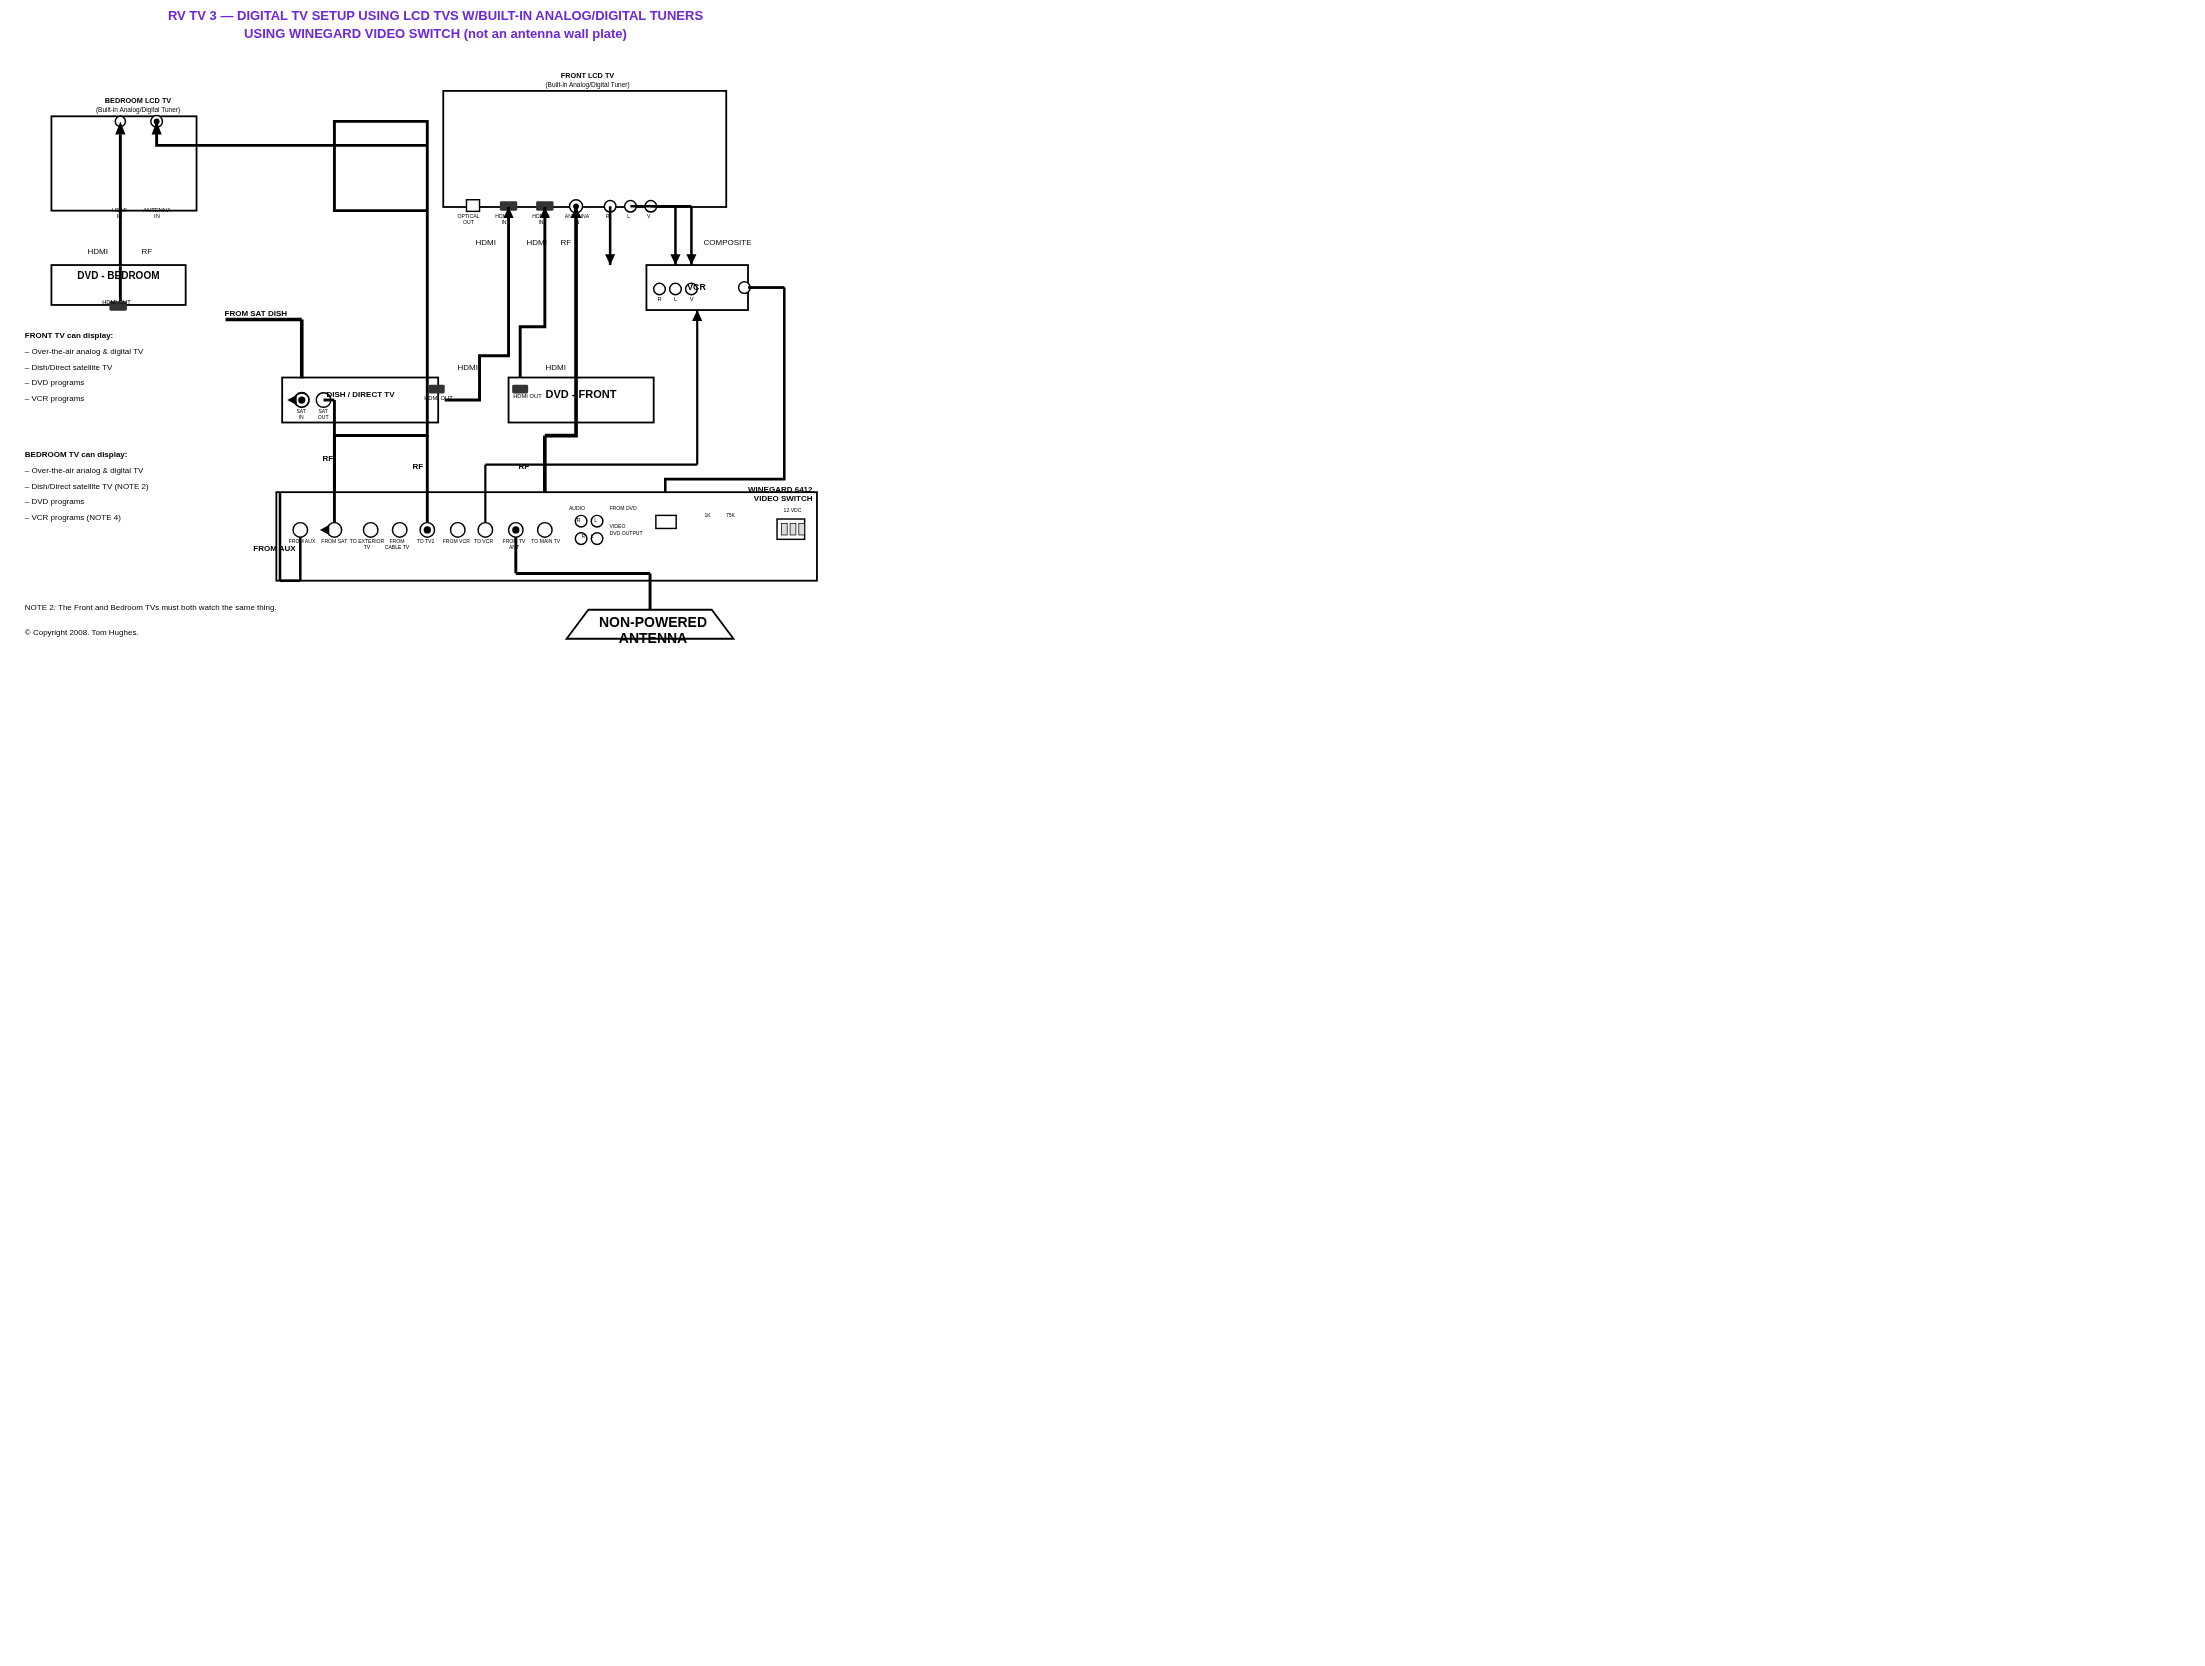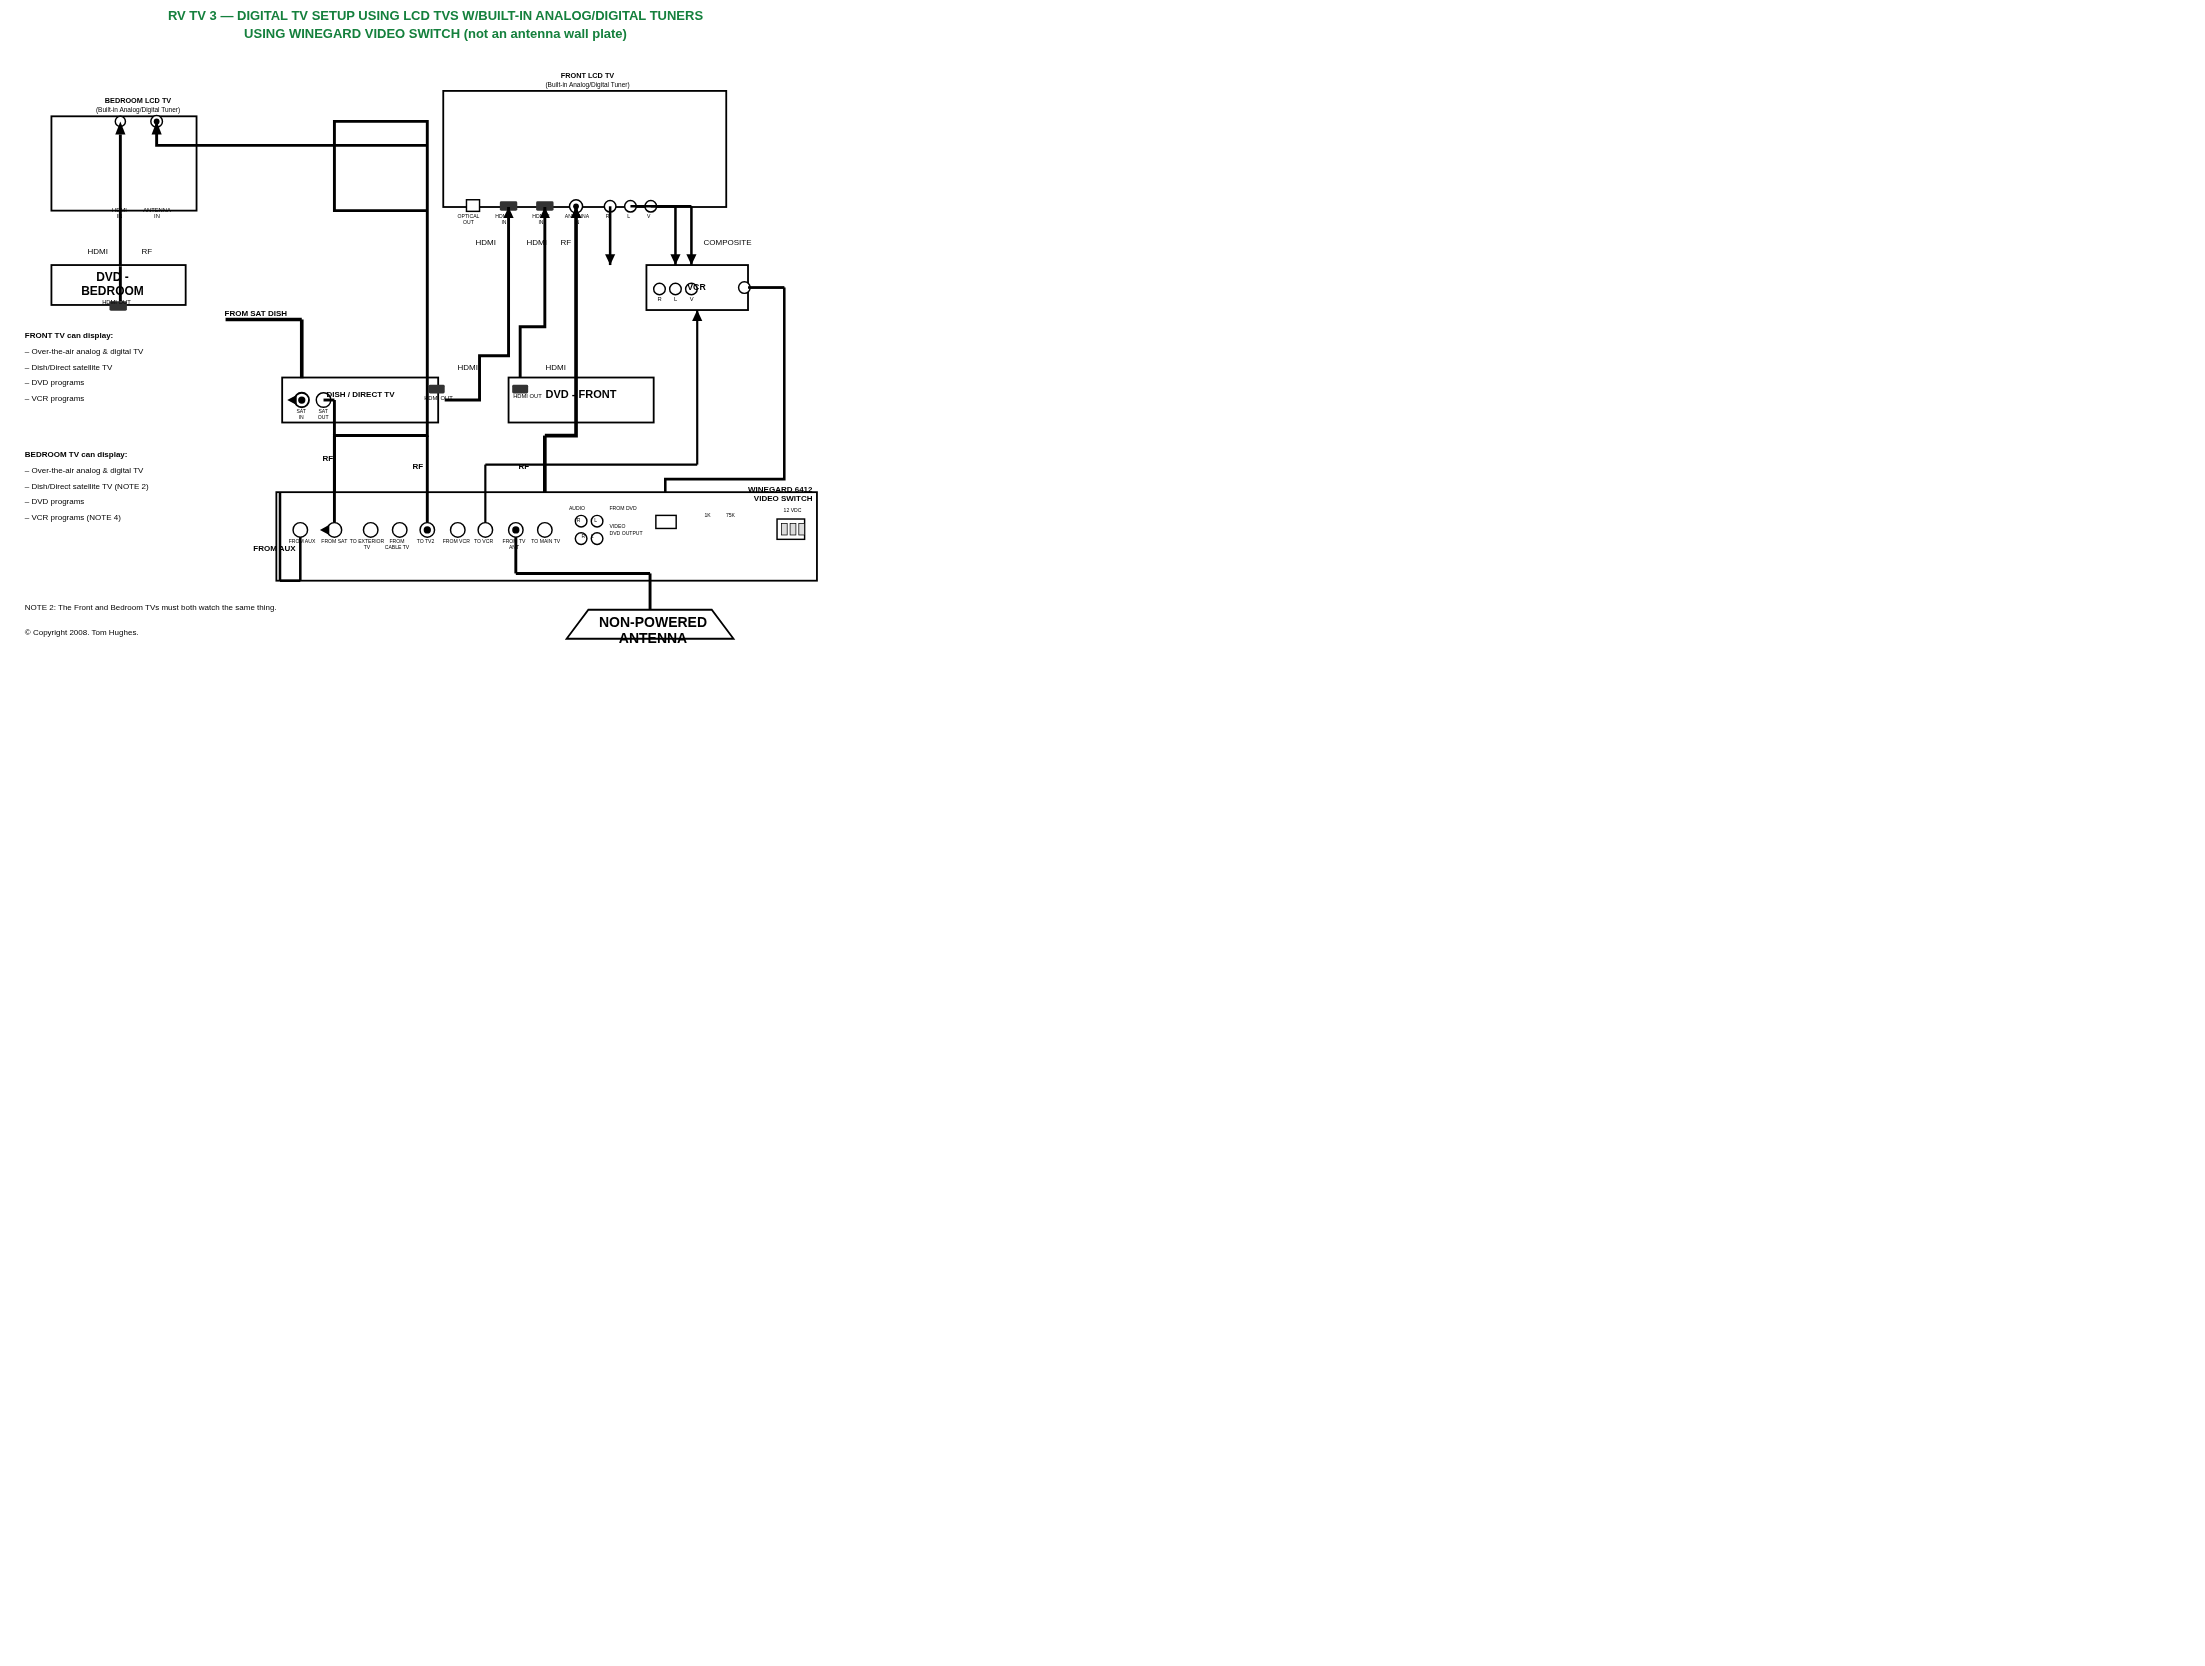--- a/index.html
+++ b/index.html
@@ -13,21 +13,21 @@
     }
     .page {
       width: 871px;
       min-height: 653px;
       background: #fff;
       position: relative;
       padding: 7.3px 14.5px;
     }
     .title {
       text-align: center;
-      color: #15803d;
+      color: #6d28d9;
       font-weight: bold;
       font-size: 13px;
       line-height: 1.4;
       margin-bottom: 7.3px;
     }
     .diagram-area {
       position: relative;
       width: 100%;
       height: 595px;
     }
@@ -226,21 +226,21 @@
     </div>
 
     <div class="label" style="left:493px; top:20.3px; width:160px; text-align:center;">
       <span style="font-weight:bold;">FRONT LCD TV</span><br>
       <span style="font-size:6.5px;">(Built-in Analog/Digital Tuner)</span>
     </div>
 
     <div class="label" style="left:92px; top:156px; width:26px; font-size:5.8px; text-align:center;">HDMI<br>IN</div>
     <div class="label" style="left:128px; top:156px; width:29px; font-size:5.8px; text-align:center;">ANTENNA<br>IN</div>
 
-    <div class="label label-bold" style="left:51px; top:219px; width:94px; font-size:12px; text-align:center;">DVD - BEDROOM</div>
+    <div class="label label-bold" style="left:51px; top:219px; width:94px; font-size:10px; text-align:right;">DVD - BEDROOM</div>
     <div class="label" style="left:73px; top:248px; width:58px; font-size:5.8px; text-align:center;">HDMI OUT</div>
 
     <div class="label" style="left:73px; top:196px; font-size:8px;">HDMI</div>
 
     <div class="label" style="left:127px; top:196px; font-size:8px;">RF</div>
 
     <div class="label" style="left:443px; top:162px; width:22px; font-size:5.1px; text-align:center;">OPTICAL<br>OUT</div>
     <div class="label" style="left:475px; top:162px; width:29px; font-size:5.1px; text-align:center;">HDMI 1<br>IN</div>
     <div class="label" style="left:512px; top:162px; width:29px; font-size:5.1px; text-align:center;">HDMI 2<br>IN</div>
     <div class="label" style="left:548px; top:162px; width:29px; font-size:5.1px; text-align:center;">ANTENNA<br>IN</div>

